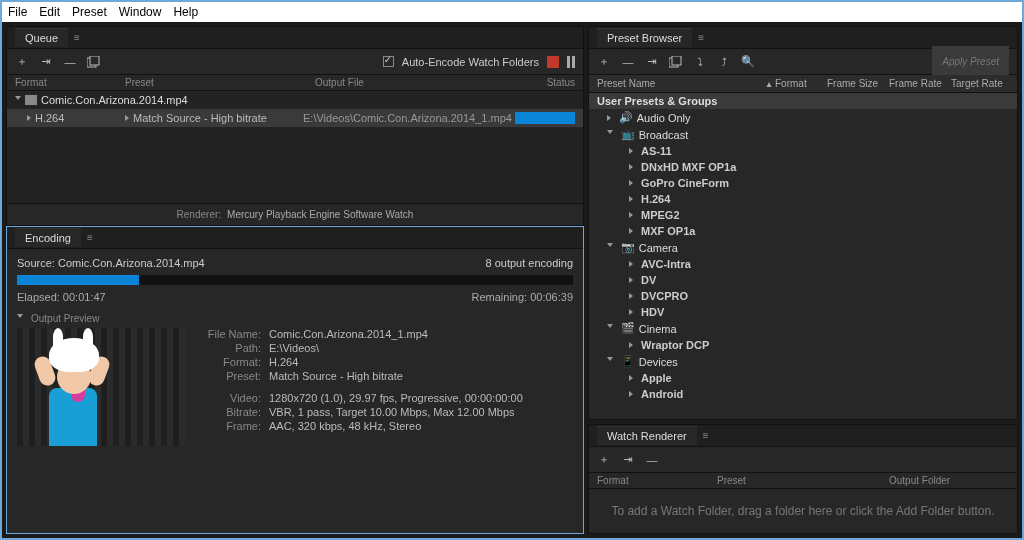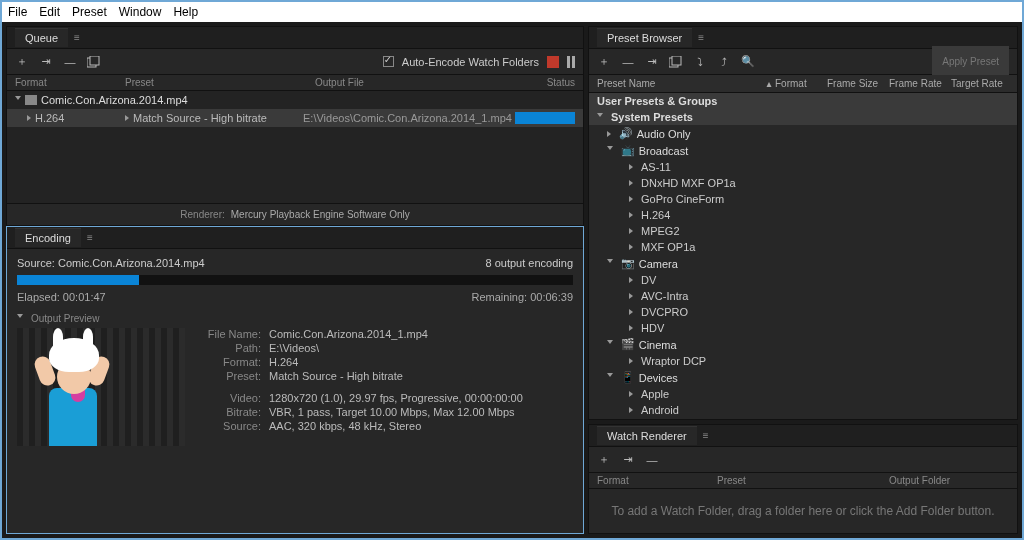--- a/index.html
+++ b/index.html
@@ -52,23 +52,23 @@
 .thumb .hair { position:absolute; bottom:44px; left:32px; width:14px; height:28px; background:#d63ea0; border-radius:0 0 8px 8px; }
 .thumb .arm1 { position:absolute; bottom:60px; left:-2px; width:16px; height:30px; background:#f2c9a8; border-radius:8px; transform:rotate(-20deg); }
 .thumb .arm2 { position:absolute; bottom:60px; left:52px; width:16px; height:30px; background:#f2c9a8; border-radius:8px; transform:rotate(20deg); }
 .meta { font-size: 11px; color: #bbb; }
 .meta-row { display: flex; margin-bottom: 2px; }
 .meta-row .lbl { width: 70px; text-align: right; padding-right: 8px; color: #888; }
 .preset-tree { flex: 1; overflow: hidden; font-size: 11px; }
 .tree-row { display: flex; align-items: center; padding: 2px 8px; gap: 4px; }
 .tree-row.hdr { background: #3a3a3a; font-weight: bold; color: #ddd; }
 .tree-row.cat { color: #ddd; }
-.tree-row.item { padding-left: 40px; color: #ccc; }
+.tree-row.item { padding-left: 40px; color: #ccc; font-weight: bold; }
 .ind1 { padding-left: 18px; }
-.apply-btn { background: #3a3a3a; color: #777; padding: 10px 10px; font-size: 10px; margin-left: auto; }
+.apply-btn { background: #3a3a3a; color: #777; padding: 10px 10px; font-size: 10px; margin-left: auto; font-style: italic; }
 .preset-colhead { display: flex; font-size: 10px; color: #aaa; padding: 3px 8px; border-bottom: 1px solid #111; background:#2c2c2c; }
 .watch { height: 110px; }
 .watch-body { flex: 1; display: flex; flex-direction: column; }
 .watch-msg { flex: 1; display: flex; align-items: center; justify-content: center; font-size: 12px; color: #777; }
 svg { display: block; }
 </style>
 </head>
 <body>
 
 <div class="app-frame">
@@ -125,21 +125,21 @@
             <span class="tri"></span>
             <span style="width:90px">H.264</span>
             <span class="tri"></span>
             <span style="width:170px">Match Source - High bitrate</span>
             <span style="flex:1;color:#999">E:\Videos\Comic.Con.Arizona.2014_1.mp4</span>
             <span class="progress-cell"></span>
           </div>
         </div>
         <div class="renderer">
           <span>Renderer:</span>
-          <span style="color:#aaa">Mercury Playback Engine Software Only</span>
+          <span style="color:#aaa">Mercury Playback Engine Software Watch</span>
         </div>
       </div>
 
       <div class="panel encoding">
         <div class="panel-header">
           <span class="tab">Encoding</span>
           <span class="ham">≡</span>
         </div>
         <div class="enc-body">
           <div class="src-row">
@@ -192,21 +192,21 @@
                 <div style="height:8px"></div>
                 <div class="meta-row">
                     <span class="lbl">Video:</span>
                     <span>1280x720 (1.0), 29.97 fps, Progressive, 00:00:00:00</span>
                   </div>
                 <div class="meta-row">
                     <span class="lbl">Bitrate:</span>
                     <span>VBR, 1 pass, Target 10.00 Mbps, Max 12.00 Mbps</span>
                   </div>
                 <div class="meta-row">
-                    <span class="lbl">Source:</span>
+                    <span class="lbl">Frame:</span>
                     <span>AAC, 320 kbps, 48 kHz, Stereo</span>
                   </div>
               </div>
             </div>
           </div>
         </div>
       </div>
     </div>
 
     <div class="right">
@@ -235,24 +235,20 @@
           <span style="width:12px;text-align:center">▴</span>
           <span style="width:52px">Format</span>
           <span style="width:62px">Frame Size</span>
           <span style="width:62px">Frame Rate</span>
           <span style="width:58px;overflow:hidden">Target Rate</span>
         </div>
         <div class="preset-tree">
           <div class="tree-row hdr">
               <span>User Presets &amp; Groups</span>
             </div>
-          <div class="tree-row hdr">
-              <span class="tri open"></span>
-              <span>System Presets</span>
-            </div>
           <div class="tree-row cat ind1">
               <span class="tri"></span>
               <span>🔊</span>
               <span>Audio Only</span>
             </div>
           <div class="tree-row cat ind1">
               <span class="tri open"></span>
               <span>📺</span>
               <span>Broadcast</span>
             </div>
@@ -280,25 +276,25 @@
               <span class="tri"></span>
               <span>MXF OP1a</span>
             </div>
           <div class="tree-row cat ind1">
               <span class="tri open"></span>
               <span>📷</span>
               <span>Camera</span>
             </div>
           <div class="tree-row item">
               <span class="tri"></span>
+              <span>AVC-Intra</span>
+            </div>
+          <div class="tree-row item">
+              <span class="tri"></span>
               <span>DV</span>
-            </div>
-          <div class="tree-row item">
-              <span class="tri"></span>
-              <span>AVC-Intra</span>
             </div>
           <div class="tree-row item">
               <span class="tri"></span>
               <span>DVCPRO</span>
             </div>
           <div class="tree-row item">
               <span class="tri"></span>
               <span>HDV</span>
             </div>
           <div class="tree-row cat ind1">

